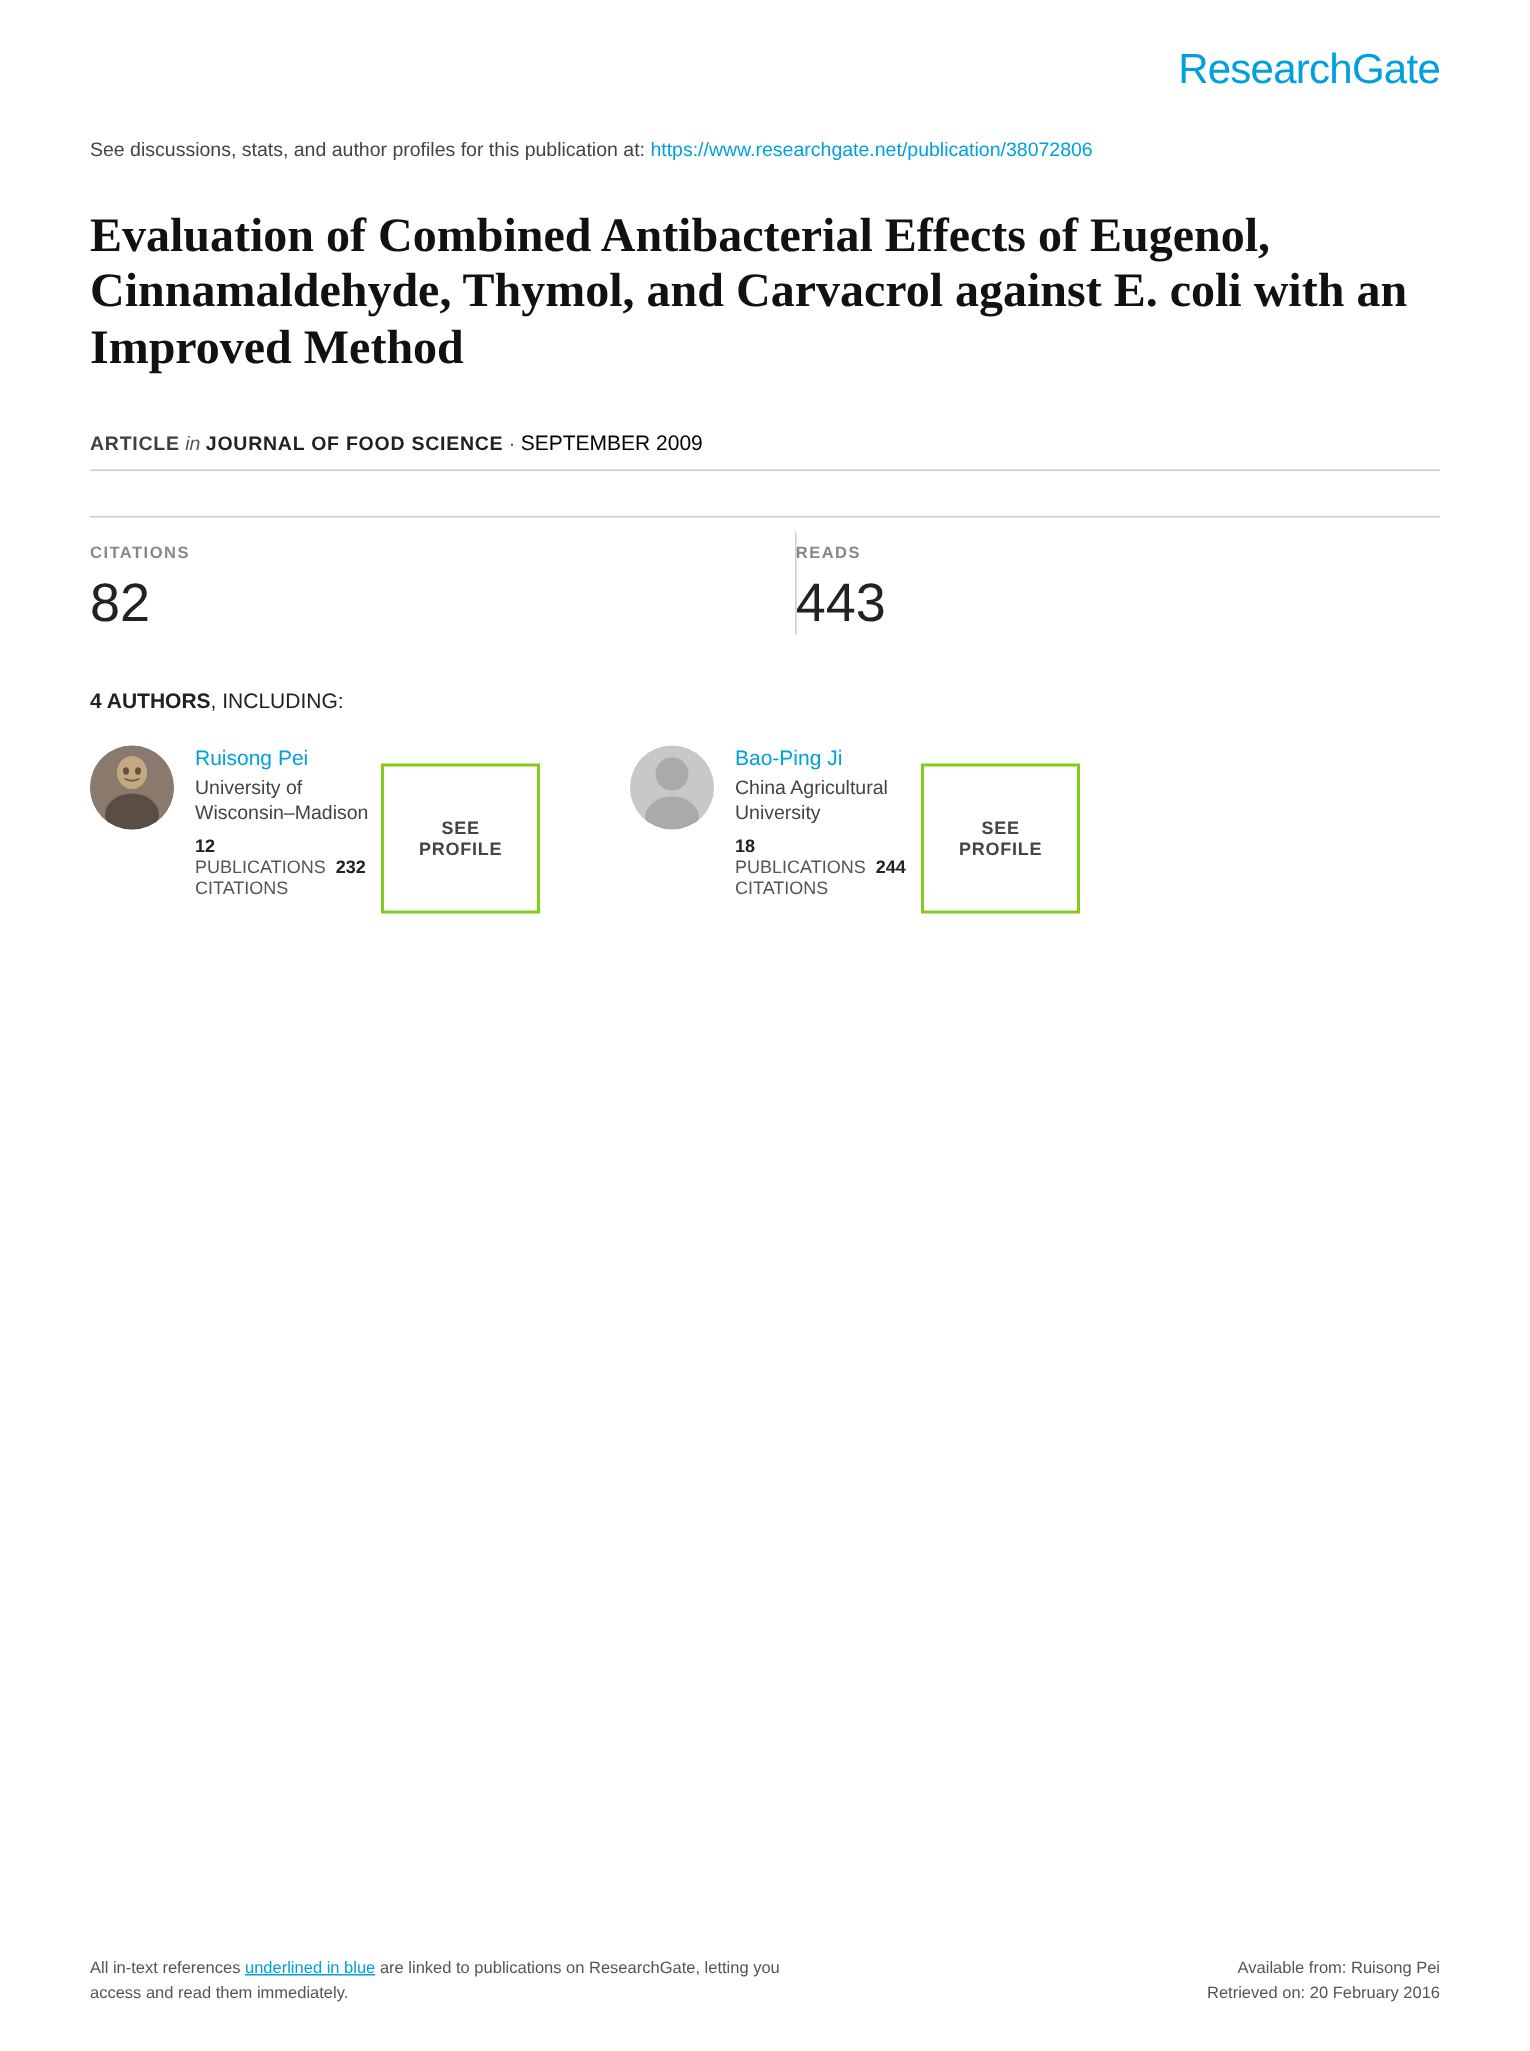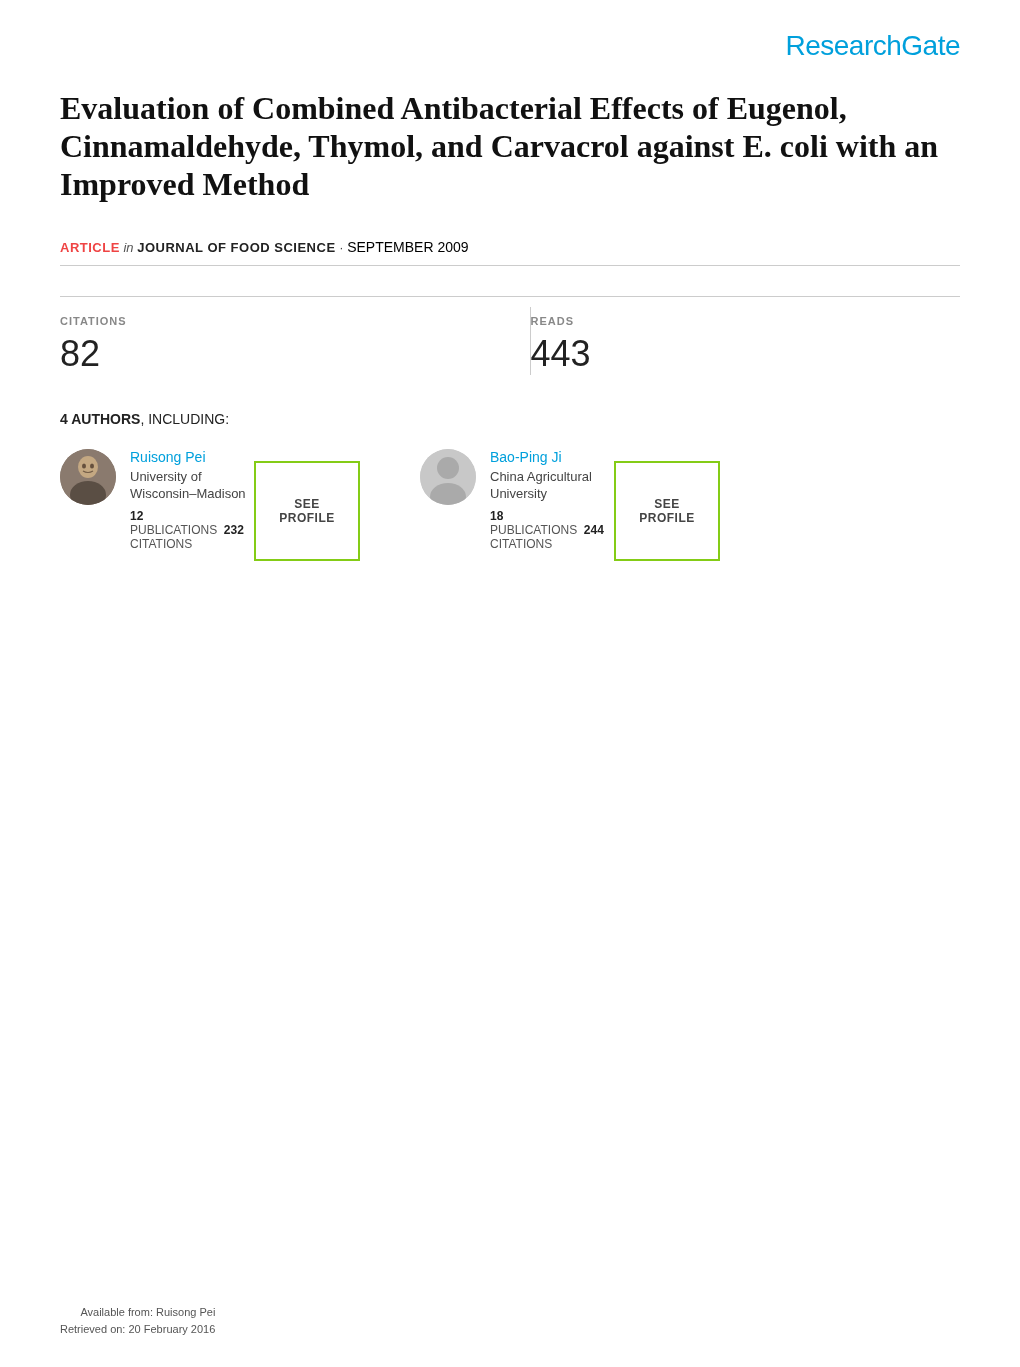--- a/index.html
+++ b/index.html
@@ -67,21 +67,21 @@
 
     .article-type-line {
       font-family: Arial, sans-serif;
       font-size: 13px;
       color: #444;
       margin-bottom: 6px;
     }
 
     .article-type-line .article-label {
       font-weight: 700;
-      color: #ef4444;
+      color: #404040;
       font-size: 13px;
       letter-spacing: 0.5px;
     }
 
     .article-type-line .in-label {
       font-style: italic;
       font-weight: 400;
       color: #555;
       font-size: 13px;
     }
@@ -295,20 +295,24 @@
   </style>
 </head>
 <body>
 
 <div class="page-wrapper">
 
   <div class="header">
     <span class="logo">ResearchGate</span>
   </div>
 
+  <div class="see-discussions">
+    <span>See discussions, stats, and author profiles for this publication at:</span>
+    <a>https://www.researchgate.net/publication/38072806</a>
+  </div>
 
   <h1 class="main-title">Evaluation of Combined Antibacterial Effects of Eugenol, Cinnamaldehyde, Thymol, and Carvacrol against E. coli with an Improved Method</h1>
 
   <div class="article-meta">
     <div class="article-type-line">
       <span class="article-label">ARTICLE</span>
       <span class="in-label"> <span>in</span> </span>
       <span class="journal-name">JOURNAL OF FOOD SCIENCE</span>
       <span> · </span>
       <span class="date">SEPTEMBER 2009</span>
@@ -384,17 +388,22 @@
         </div>
         <button class="see-profile-btn">SEE PROFILE</button>
       </div>
 
     </div>
   </div>
 
 </div>
 
 <div class="page-footer">
+  <div class="footer-left">
+    <span>All in-text references</span>
+    <a class="footer-link">underlined in blue</a>
+    <span>are linked to publications on ResearchGate, letting you access and read them immediately.</span>
+  </div>
   <div class="footer-right">
     <div>Available from: Ruisong Pei</div>
     <div>Retrieved on: 20 February 2016</div>
   </div>
 </div>
 
 </body></html>

